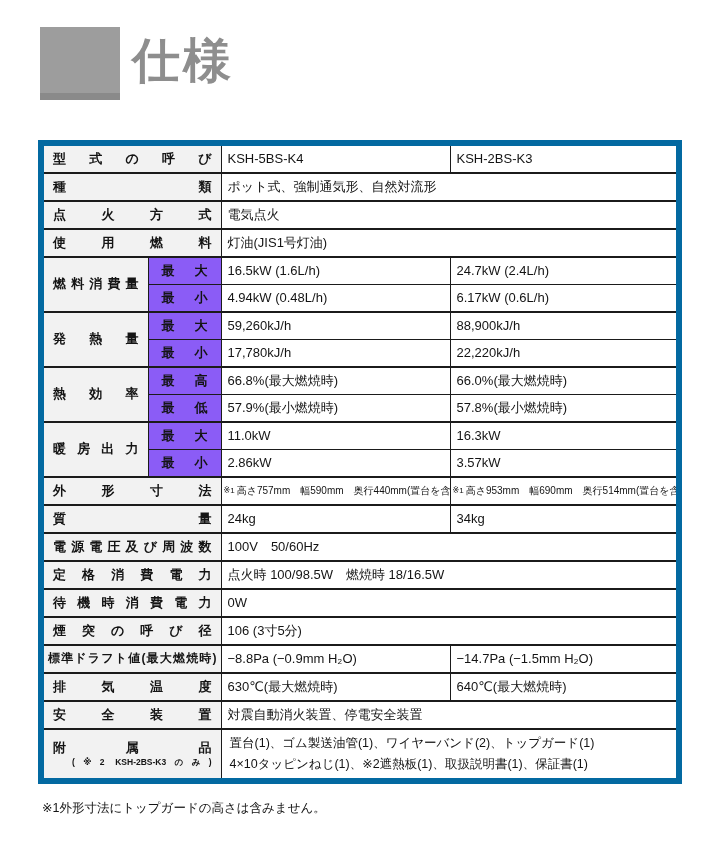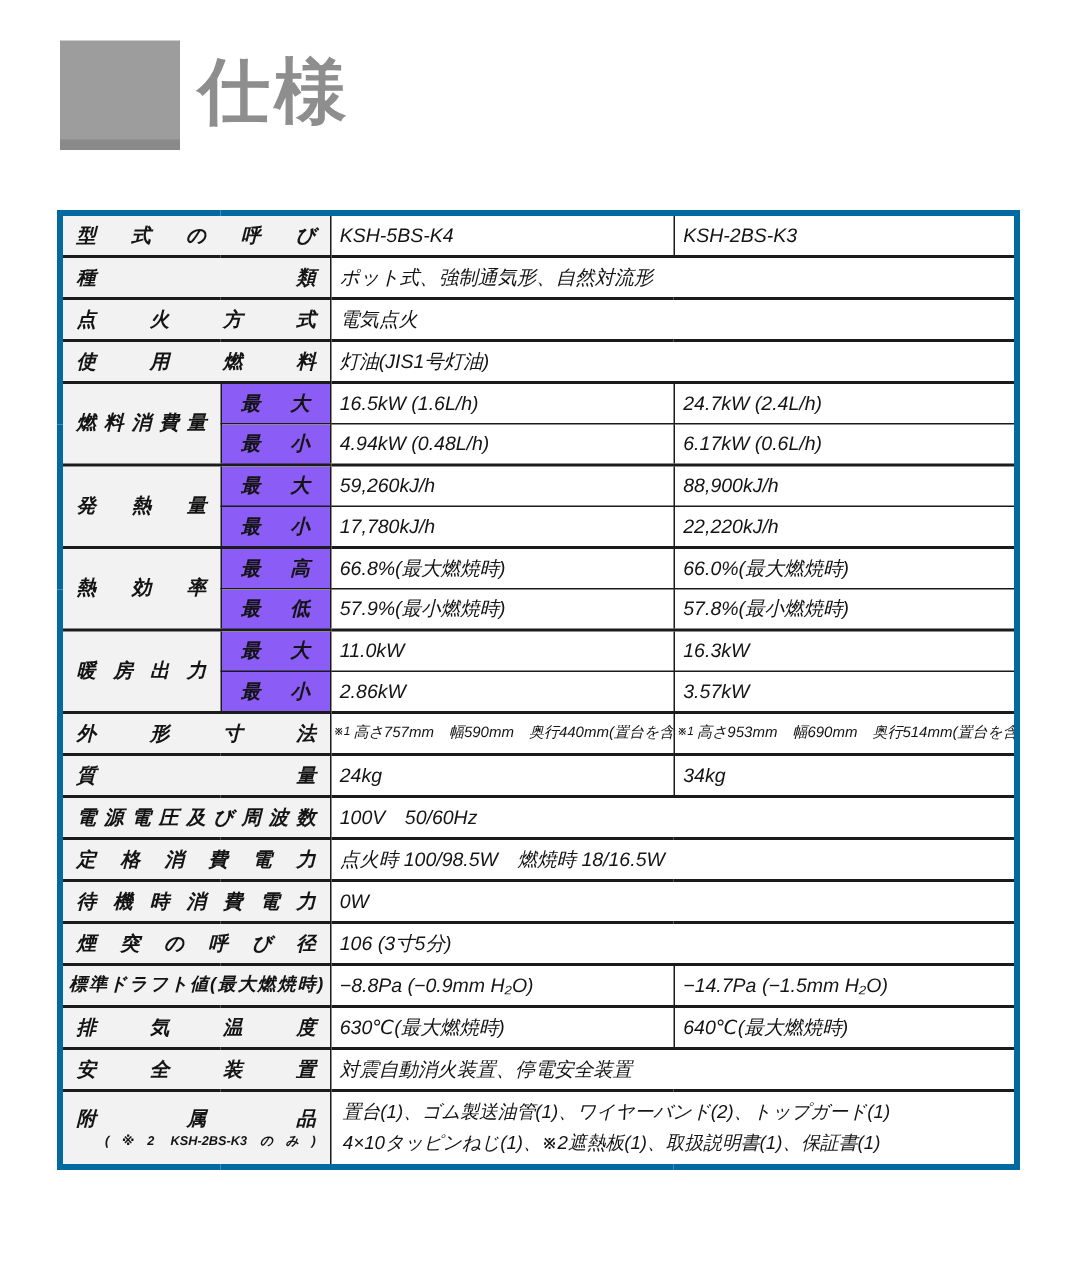--- a/index.html
+++ b/index.html
@@ -9,22 +9,21 @@
     color:#141414;position:relative;overflow:hidden;
   }
   
   .title-block{display:flex;align-items:center;margin:26px 0 0 40px;height:74px;}
   .title-square{width:80px;height:66px;background:#9d9d9d;border-bottom:7px solid #8a8a8a;}
   .title-text{font-size:48px;font-weight:bold;color:#8e8e8e;margin:0 0 4px 12px;letter-spacing:3px;}
   
   .spec-wrap{margin:40px 0 0 38px;}
   table.spec{
     border-collapse:collapse;table-layout:fixed;width:638px;
-    border:4px solid #0369a1;
-    font-style:italic;
+    border:6px solid #0369a1;
   }
   col.c-lab1{width:107px;} col.c-lab2{width:73px;}
   col.c-v1{width:229px;} col.c-v2{width:229px;}
   td{
     border:1px solid #1b1b1b;height:26px;padding:0 6px;
     font-size:13px;line-height:1.15;vertical-align:middle;
     overflow:hidden;white-space:nowrap;
   }
   tr.grp > td{border-top-width:2px;}
   td.lab{
@@ -180,13 +179,14 @@
       <td class="acc-val" colspan="2">
         <div>置台(1)、ゴム製送油管(1)、ワイヤーバンド(2)、トップガード(1)</div>
         <div>4×10タッピンねじ(1)、※2遮熱板(1)、取扱説明書(1)、保証書(1)</div>
       </td>
     </tr>
   </tbody>
 </table>
 </div>
 
 <div class="footnote">
+  <div class="fn1">※1外形寸法にトップガードの高さは含みません。</div>
 </div>
 
 </body></html>

